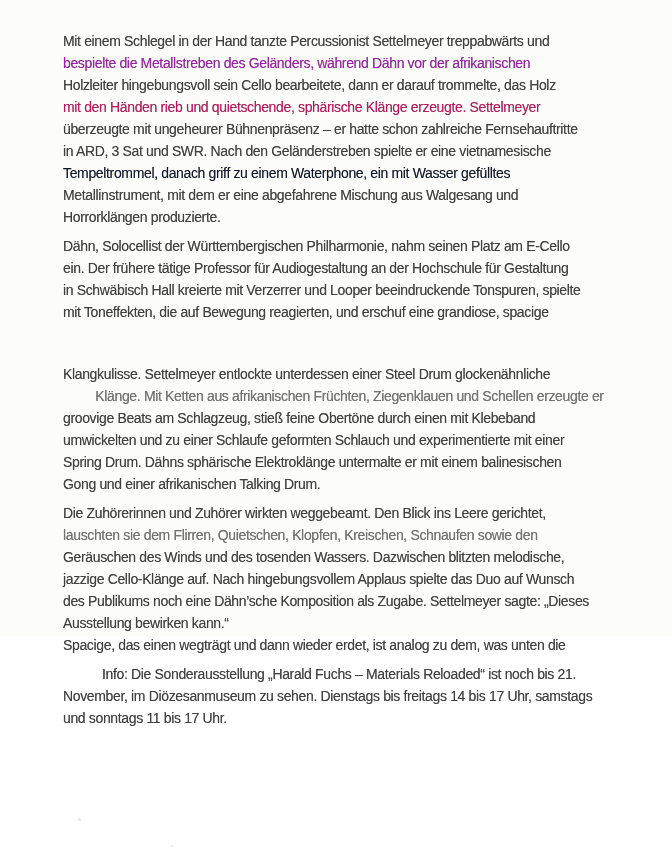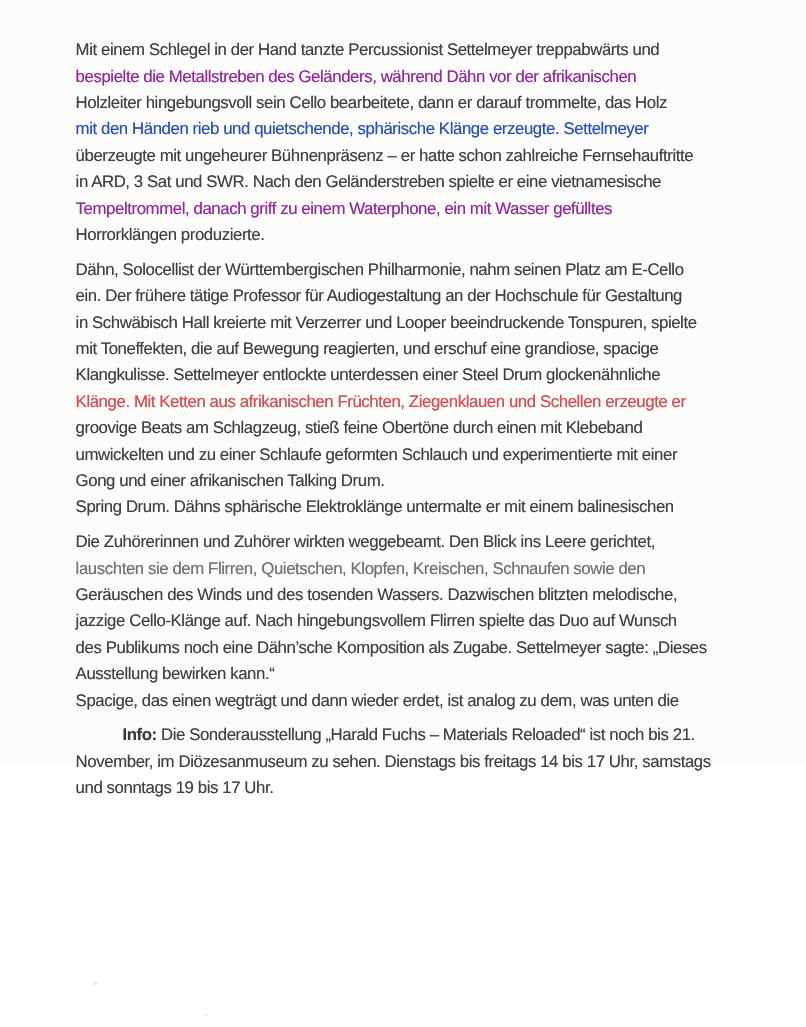--- a/index.html
+++ b/index.html
@@ -23,21 +23,21 @@
   .line{
     white-space:pre;
     font-size:14px;
     line-height:22px;
     letter-spacing:-0.35px;
     color:#404040;
     
     text-shadow:0 0 0.45px rgba(62,62,62,0.55);
   }
   .lead{
-    font-weight:bold;
+    font-weight:normal;
     color:#3a3a3a;
     padding-left:39px;
   }
   
   .speck{
     position:absolute;
     width:3px;height:3px;
     background:rgba(150,150,150,0.25);
     border-radius:50%;
   }
@@ -47,53 +47,54 @@
 </head>
 <body>
 
 <div class="page" style="background: rgb(252, 252, 251);">
   <div class="article">
 
     <div class="para">
       <div class="line" style="color: rgb(64, 64, 64);">Mit einem Schlegel in der Hand tanzte Percussionist Settelmeyer treppabwärts und</div>
       <div class="line" style="color: #a21caf;">bespielte die Metallstreben des Geländers, während Dähn vor der afrikanischen</div>
       <div class="line" style="color: rgb(64, 64, 64);">Holzleiter hingebungsvoll sein Cello bearbeitete, dann er darauf trommelte, das Holz</div>
-      <div class="line" style="color: #1d4ed8;">mit den Händen rieb und quietschende, sphärische Klänge erzeugte. Settelmeyer</div>
+      <div class="line" style="color: #be185d;">mit den Händen rieb und quietschende, sphärische Klänge erzeugte. Settelmeyer</div>
       <div class="line" style="color: rgb(64, 64, 64);">überzeugte mit ungeheurer Bühnenpräsenz – er hatte schon zahlreiche Fernsehauftritte</div>
       <div class="line" style="color: rgb(64, 64, 64);">in ARD, 3 Sat und SWR. Nach den Geländerstreben spielte er eine vietnamesische</div>
-      <div class="line" style="color: #a21caf;">Tempeltrommel, danach griff zu einem Waterphone, ein mit Wasser gefülltes</div>
+      <div class="line" style="color: #0f172a;">Tempeltrommel, danach griff zu einem Waterphone, ein mit Wasser gefülltes</div>
+      <div class="line" style="color: rgb(64, 64, 64);">Metallinstrument, mit dem er eine abgefahrene Mischung aus Walgesang und</div>
       <div class="line" style="color: rgb(64, 64, 64);">Horrorklängen produzierte.</div>
     </div>
 
     <div class="para">
       <div class="line" style="color: rgb(64, 64, 64);">Dähn, Solocellist der Württembergischen Philharmonie, nahm seinen Platz am E-Cello</div>
       <div class="line" style="color: rgb(64, 64, 64);">ein. Der frühere tätige Professor für Audiogestaltung an der Hochschule für Gestaltung</div>
       <div class="line" style="color: rgb(64, 64, 64);">in Schwäbisch Hall kreierte mit Verzerrer und Looper beeindruckende Tonspuren, spielte</div>
       <div class="line" style="color: rgb(64, 64, 64);">mit Toneffekten, die auf Bewegung reagierten, und erschuf eine grandiose, spacige</div>
-      <div class="line" style="color: rgb(64, 64, 64);">Klangkulisse. Settelmeyer entlockte unterdessen einer Steel Drum glockenähnliche</div>
-      <div class="line" style="color: #ef4444;">Klänge. Mit Ketten aus afrikanischen Früchten, Ziegenklauen und Schellen erzeugte er</div>
+      <div class="line" style="color: rgb(64, 64, 64); margin-top: 40px;">Klangkulisse. Settelmeyer entlockte unterdessen einer Steel Drum glockenähnliche</div>
+      <div class="line" style="color: #737373; text-align: center;">Klänge. Mit Ketten aus afrikanischen Früchten, Ziegenklauen und Schellen erzeugte er</div>
       <div class="line" style="color: rgb(64, 64, 64);">groovige Beats am Schlagzeug, stieß feine Obertöne durch einen mit Klebeband</div>
       <div class="line" style="color: rgb(64, 64, 64);">umwickelten und zu einer Schlaufe geformten Schlauch und experimentierte mit einer</div>
+      <div class="line" style="color: rgb(64, 64, 64);">Spring Drum. Dähns sphärische Elektroklänge untermalte er mit einem balinesischen</div>
       <div class="line" style="color: rgb(64, 64, 64);">Gong und einer afrikanischen Talking Drum.</div>
-      <div class="line" style="color: rgb(64, 64, 64);">Spring Drum. Dähns sphärische Elektroklänge untermalte er mit einem balinesischen</div>
     </div>
 
     <div class="para">
       <div class="line" style="color: rgb(64, 64, 64);">Die Zuhörerinnen und Zuhörer wirkten weggebeamt. Den Blick ins Leere gerichtet,</div>
       <div class="line" style="color: #737373;">lauschten sie dem Flirren, Quietschen, Klopfen, Kreischen, Schnaufen sowie den</div>
       <div class="line" style="color: rgb(64, 64, 64);">Geräuschen des Winds und des tosenden Wassers. Dazwischen blitzten melodische,</div>
-      <div class="line" style="color: rgb(64, 64, 64);">jazzige Cello-Klänge auf. Nach hingebungsvollem Flirren spielte das Duo auf Wunsch</div>
+      <div class="line" style="color: rgb(64, 64, 64);">jazzige Cello-Klänge auf. Nach hingebungsvollem Applaus spielte das Duo auf Wunsch</div>
       <div class="line" style="color: rgb(64, 64, 64);">des Publikums noch eine Dähn’sche Komposition als Zugabe. Settelmeyer sagte: „Dieses</div>
       <div class="line" style="color: rgb(64, 64, 64);">Ausstellung bewirken kann.“</div>
       <div class="line" style="color: rgb(64, 64, 64);">Spacige, das einen wegträgt und dann wieder erdet, ist analog zu dem, was unten die</div>
     </div>
 
     <div class="para">
       <div class="line" style="color: rgb(64, 64, 64);"><b class="lead">Info:</b><span> Die Sonderausstellung „Harald Fuchs – Materials Reloaded“ ist noch bis 21.</span></div>
       <div class="line" style="color: rgb(64, 64, 64);">November, im Diözesanmuseum zu sehen. Dienstags bis freitags 14 bis 17 Uhr, samstags</div>
-      <div class="line" style="color: rgb(64, 64, 64);">und sonntags 19 bis 17 Uhr.</div>
+      <div class="line" style="color: rgb(64, 64, 64);">und sonntags 11 bis 17 Uhr.</div>
     </div>
 
   </div>
 
   <div class="speck s1"></div>
   <div class="speck s2"></div>
 </div>
 
 </body></html>

